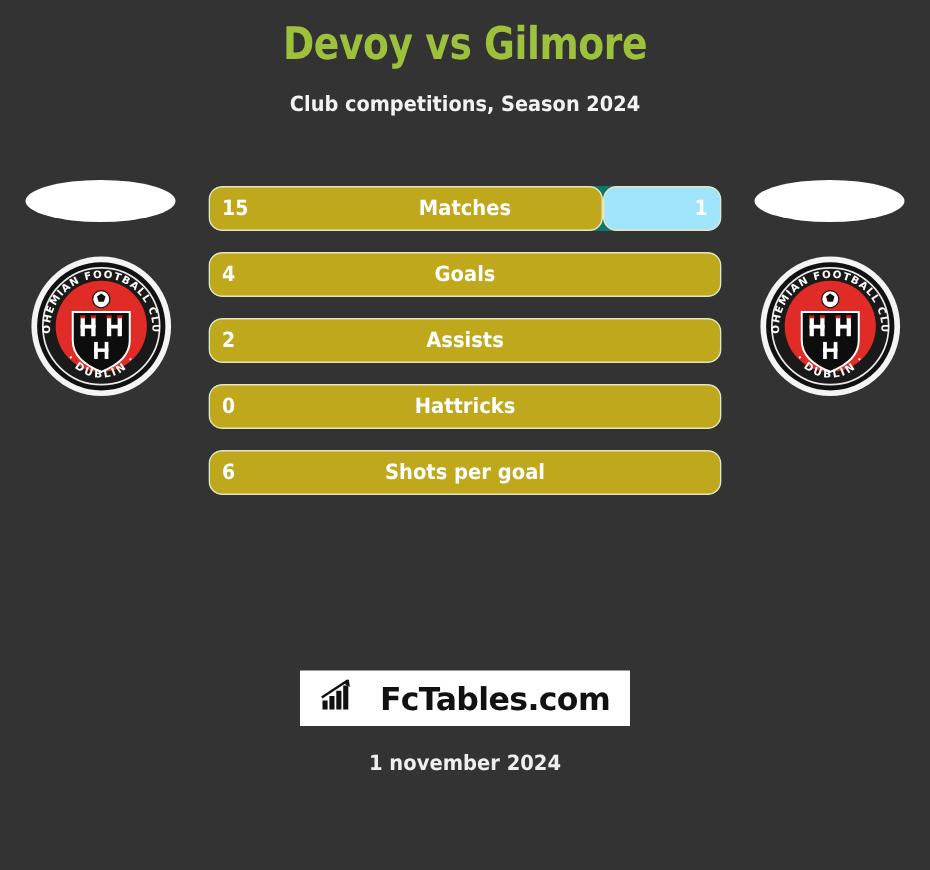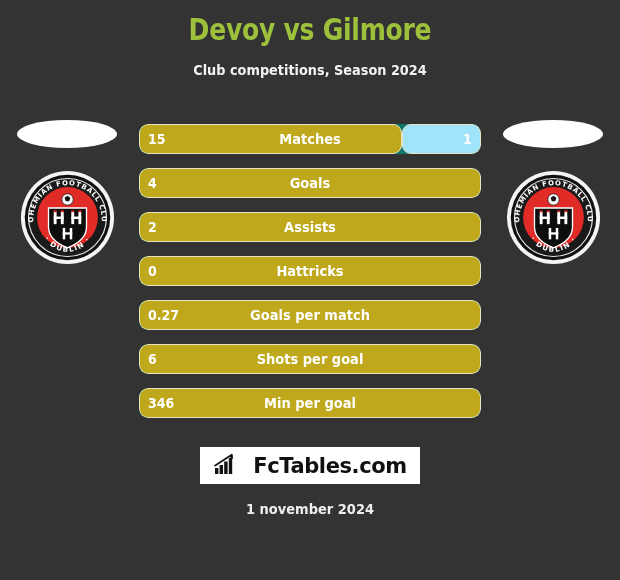--- a/index.html
+++ b/index.html
@@ -298,32 +298,22 @@
         <div class="stat-home-value">2</div>
         <div class="stat-label">Assists</div>
       </div>
       <div class="stat-row">
         <div class="bar-base bar-home" style="width: 100%; background: rgb(191, 168, 27);"></div>
         <div class="stat-home-value">0</div>
         <div class="stat-label">Hattricks</div>
       </div>
       <div class="stat-row">
         <div class="bar-base bar-home" style="width: 100%; background: rgb(191, 168, 27);"></div>
-        <div class="stat-home-value">0.27</div>
-        <div class="stat-label">Goals per match</div>
-      </div>
-      <div class="stat-row">
-        <div class="bar-base bar-home" style="width: 100%; background: rgb(191, 168, 27);"></div>
         <div class="stat-home-value">6</div>
         <div class="stat-label">Shots per goal</div>
-      </div>
-      <div class="stat-row">
-        <div class="bar-base bar-home" style="width: 100%; background: rgb(191, 168, 27);"></div>
-        <div class="stat-home-value">346</div>
-        <div class="stat-label">Min per goal</div>
       </div>
     </div>
 
   <div class="brand-box">
     <div class="brand-inner">
       <span>
         <svg width="25" height="22" viewBox="0 0 25 22" aria-hidden="true">
           <path d="M2 21 L2 20 L24 20" stroke="#111" stroke-width="0" fill="none"></path>
           <rect x="2" y="15" width="3.4" height="6" fill="#111"></rect>
           <rect x="6.6" y="12" width="3.4" height="9" fill="#111"></rect>

